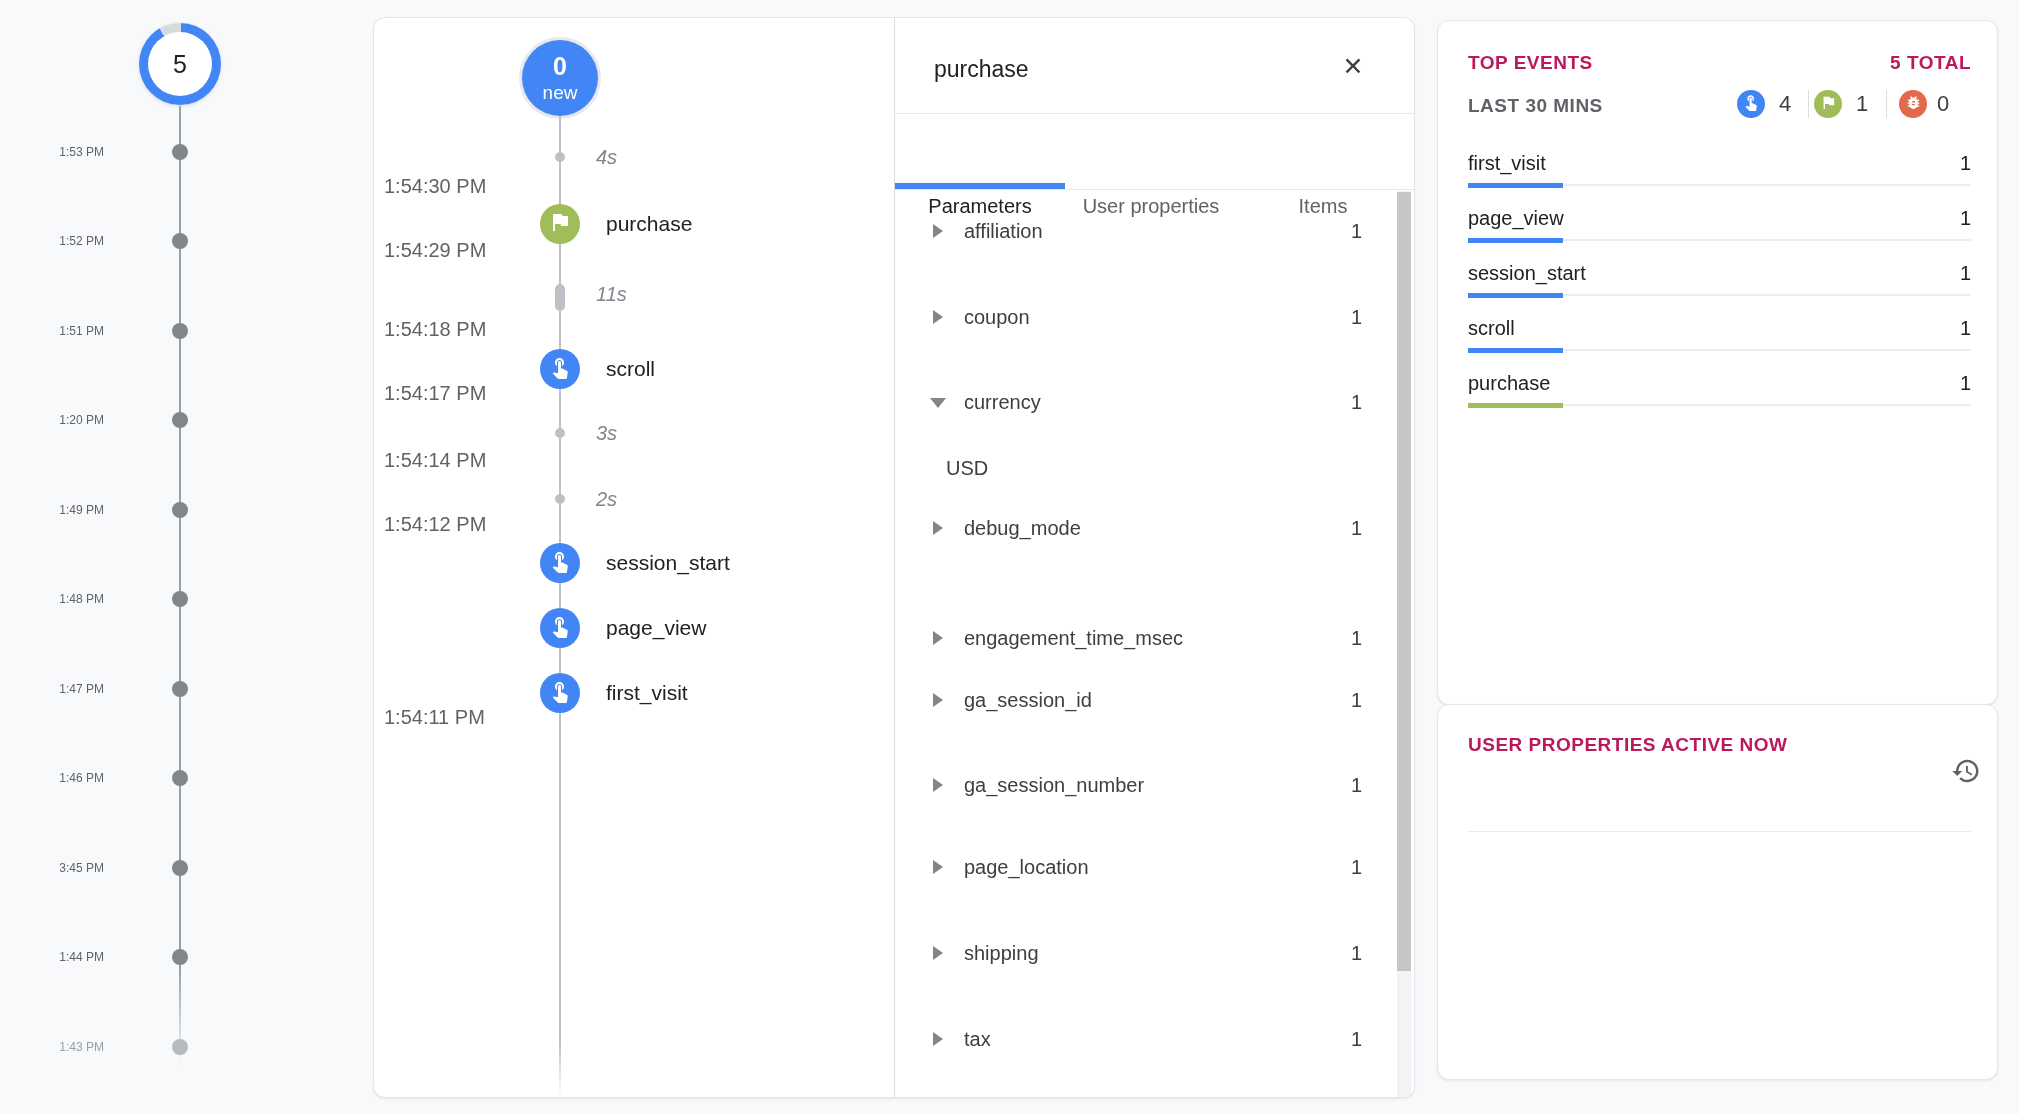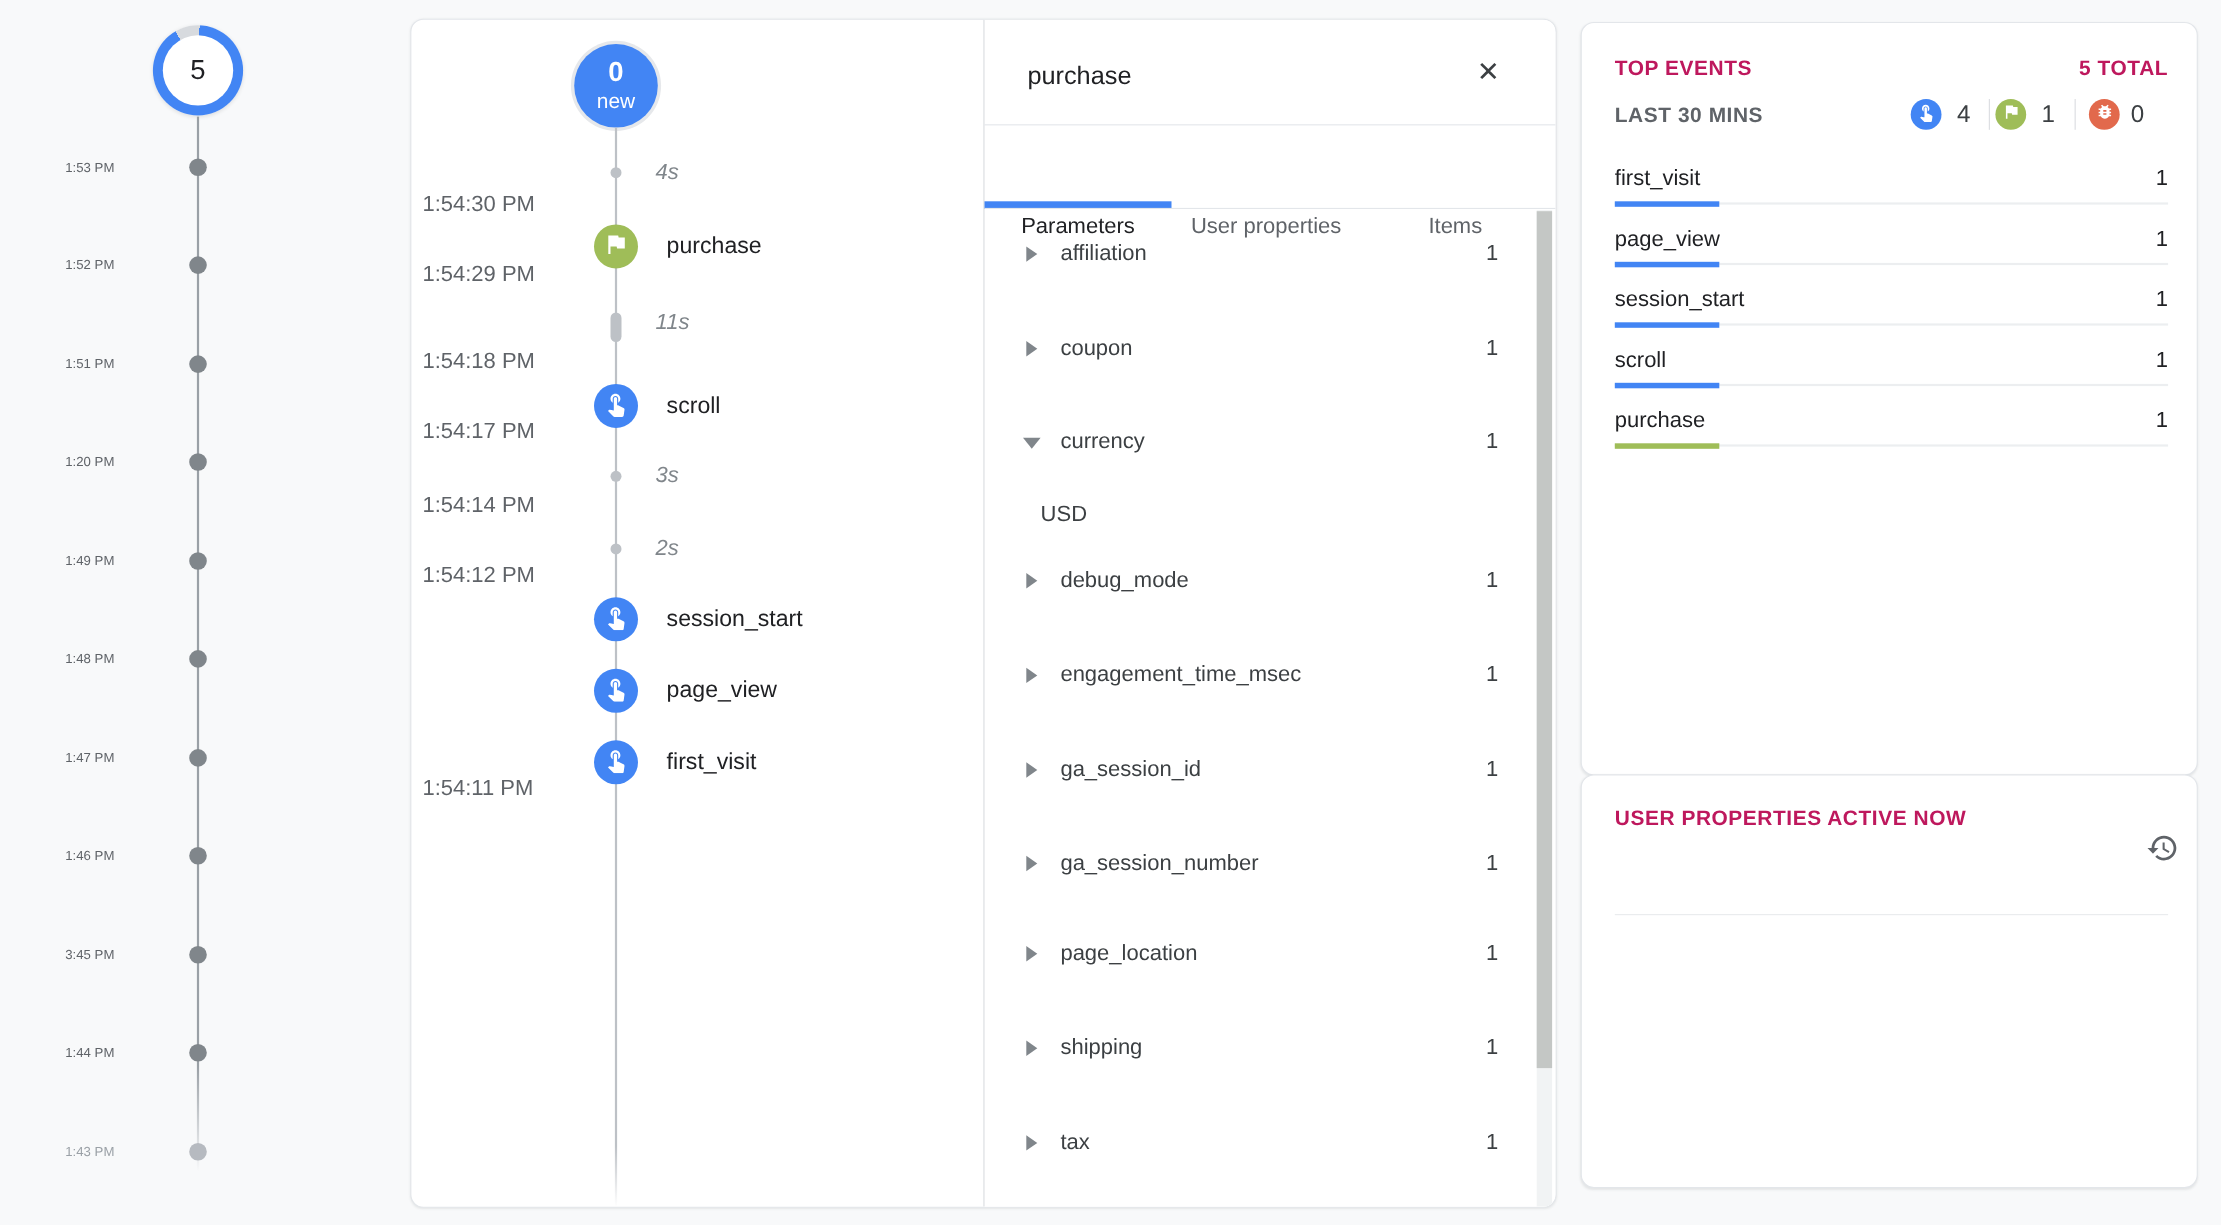--- a/index.html
+++ b/index.html
@@ -208,21 +208,21 @@
         <div class="caret-down"></div>
         <div class="param-name">currency</div>
         <div class="param-count">1</div>
       </div>
       <div class="param-value vc">USD</div>
       <div class="param-row" style="top:483px">
         <div class="caret"></div>
         <div class="param-name">debug_mode</div>
         <div class="param-count">1</div>
       </div>
-      <div class="param-row" style="top:569px">
+      <div class="param-row" style="top:593px">
         <div class="caret"></div>
         <div class="param-name">engagement_time_msec</div>
         <div class="param-count">1</div>
       </div>
       <div class="param-row" style="top:655px">
         <div class="caret"></div>
         <div class="param-name">ga_session_id</div>
         <div class="param-count">1</div>
       </div>
       <div class="param-row" style="top:740px">

